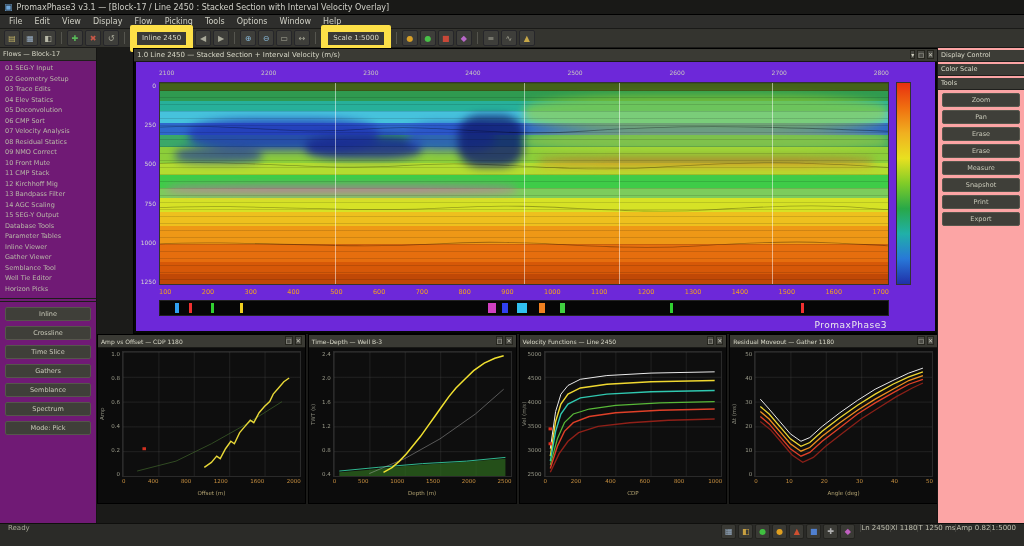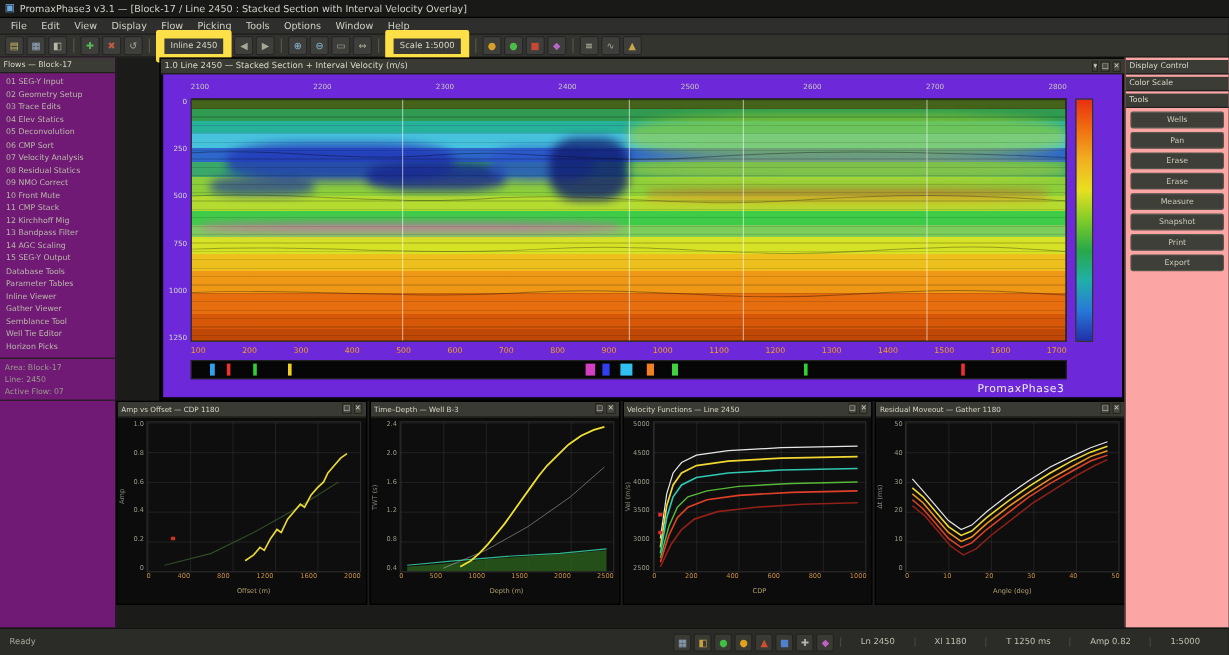--- a/index.html
+++ b/index.html
@@ -82,25 +82,25 @@
   
   .rightbar{position:absolute;right:0;top:48px;width:86px;bottom:22px;background:#fca5a5;
     border-left:1px solid #151513;overflow:hidden;}
   .rhead{height:11px;background:#3c3c36;border-bottom:1px solid #1f1f1c;font-size:6.5px;
     line-height:11px;padding-left:3px;color:#d8d8c8;margin-top:2px;white-space:nowrap;}
   .rbtn{height:12px;margin:3px 4px 0 4px;background:#3f3f39;border:1px solid #56564c;border-radius:2px;
     text-align:center;font-size:6.5px;line-height:12px;color:#c8c8b8;white-space:nowrap;overflow:hidden;}
 
   
   .statusbar{position:absolute;left:0;right:0;bottom:0;height:22px;background:#2b2b28;border-top:1px solid #0f0f0d;
-    display:flex;align-items:center;gap:5px;padding:0 8px;font-size:7px;color:#c0c0b0;}
+    display:flex;align-items:flex-start;gap:5px;padding:0 8px;font-size:7px;color:#c0c0b0;}
   .smsg{margin-right:auto;color:#a8a898;}
   .sicon{width:13px;height:13px;background:#3a3a35;border:1px solid #23231f;border-radius:2px;
     display:flex;align-items:center;justify-content:center;font-size:8px;}
-  .sfield{padding:0 16px;border-left:1px solid #454540;white-space:nowrap;}
+  .sfield{padding:0 0;border-left:1px solid #454540;white-space:nowrap;}
 </style>
 </head>
 <body>
 
 <div class="titlebar">
   <span class="wicon">▣</span>
   <span>PromaxPhase3 v3.1 — [Block-17 / Line 2450 : Stacked Section with Interval Velocity Overlay]</span>
 </div>
 
 <div class="menubar">
@@ -196,27 +196,31 @@
       <div class="titem">15 SEG-Y Output</div>
       <div class="titem">Database Tools</div>
       <div class="titem">Parameter Tables</div>
       <div class="titem">Inline Viewer</div>
       <div class="titem">Gather Viewer</div>
       <div class="titem">Semblance Tool</div>
       <div class="titem">Well Tie Editor</div>
       <div class="titem">Horizon Picks</div>
     </div>
   <div class="ldiv"></div>
+  <div class="ldiv"></div>
   <div>
 
-  <div class="linfo">Area: Block-17</div>
-      <div class="linfo">Line: 2450</div>
-      <div class="linfo">Active Flow: 07</div>
-    </div>
-  <div class="ldiv"></div>
+  <div class="mbtn">Inline</div>
+      <div class="mbtn">Crossline</div>
+      <div class="mbtn">Time Slice</div>
+      <div class="mbtn">Gathers</div>
+      <div class="mbtn">Semblance</div>
+      <div class="mbtn">Spectrum</div>
+      <div class="mbtn">Mode: Pick</div>
+    </div>
 </div>
 
 <div class="maincol">
 
   <div class="heatpanel">
     <div class="phead">
       <span>1.0  Line 2450 — Stacked Section + Interval Velocity (m/s)</span>
       <span class="sp"></span>
       <span>
         
@@ -472,21 +476,21 @@
 
   </div>
 </div>
 
 <div class="rightbar">
   <div class="rhead">Display Control</div>
   <div class="rhead">Color Scale</div>
   <div class="rhead">Tools</div>
   <div>
 
-  <div class="rbtn">Wells</div>
+  <div class="rbtn">Zoom</div>
       <div class="rbtn">Pan</div>
       <div class="rbtn">Erase</div>
       <div class="rbtn">Erase</div>
       <div class="rbtn">Measure</div>
       <div class="rbtn">Snapshot</div>
       <div class="rbtn">Print</div>
       <div class="rbtn">Export</div>
     </div>
 </div>
 

